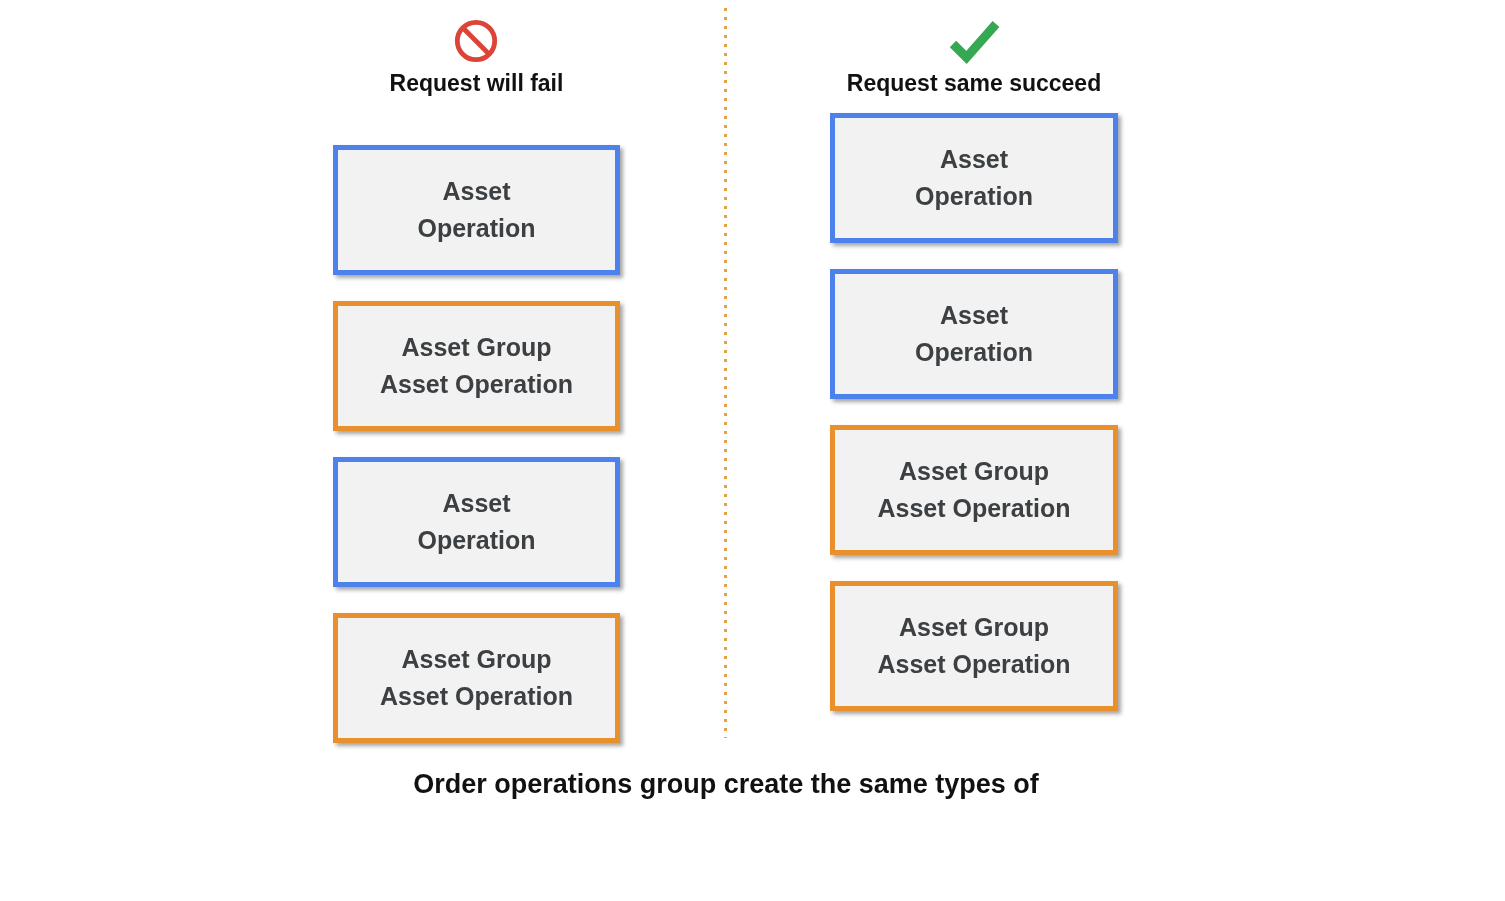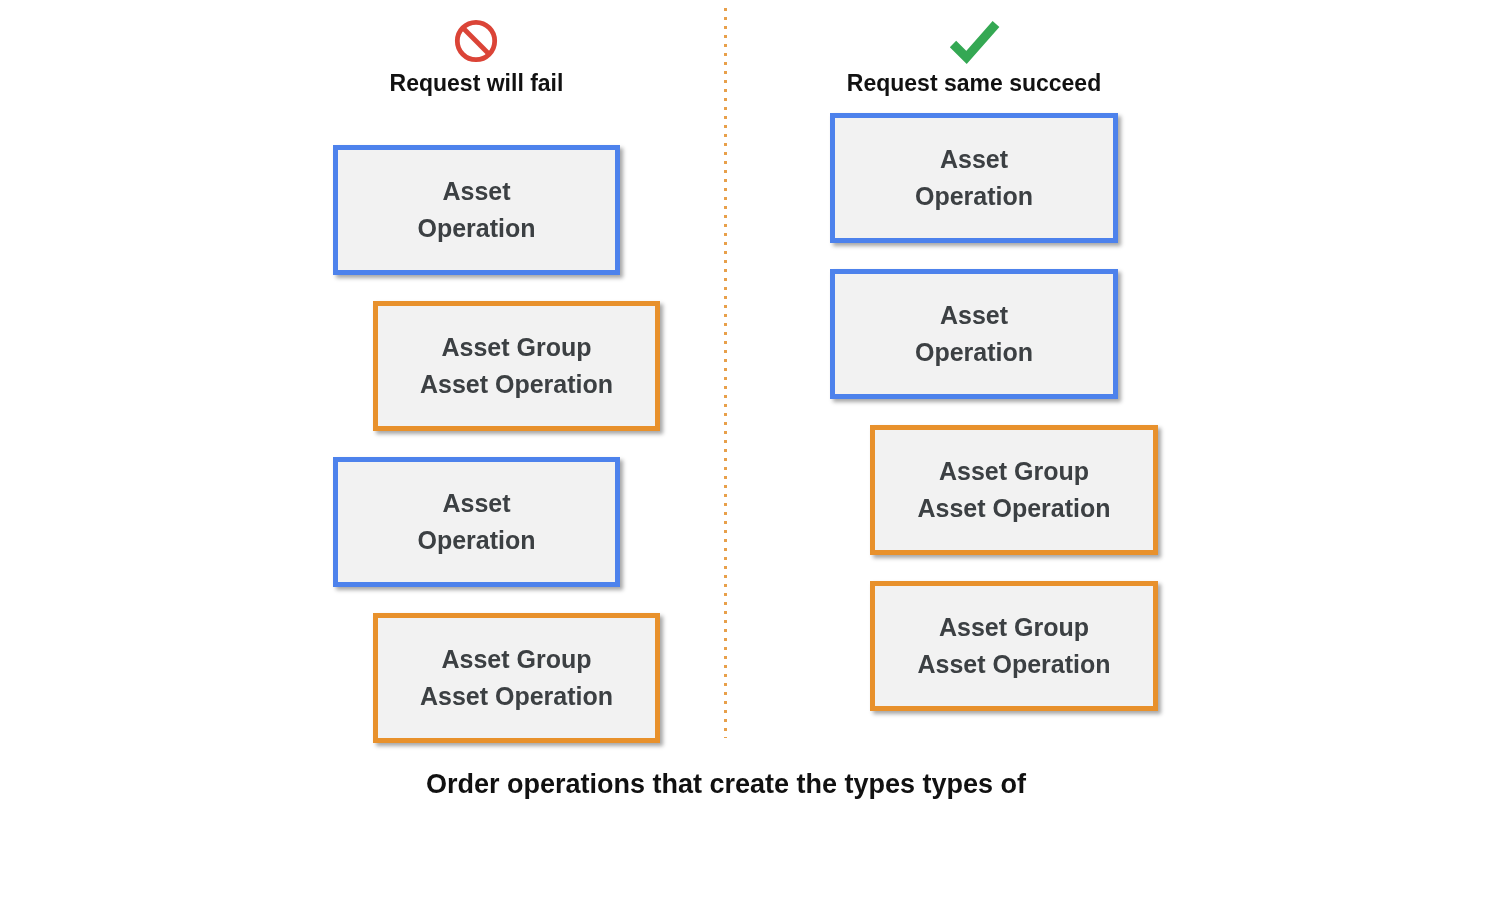--- a/index.html
+++ b/index.html
@@ -21,21 +21,21 @@
   .boxes{display:flex;flex-direction:column;gap:26px;width:100%;}
   .box{
     width:100%;height:130px;box-sizing:border-box;border:5px solid #999;
     border-radius:0;background:var(--box-fill,#F2F2F2);
     display:flex;flex-direction:column;align-items:center;justify-content:center;
     text-align:center;font-size:25px;font-weight:700;line-height:37px;
     color:var(--box-text,#3C4043);
     box-shadow:2.5px 2.5px 4px rgba(0,0,0,0.35);
   }
   .box[data-color="blue"]{border-color:var(--blue-border,#4D82EC);}
-  .box[data-color="orange"]{border-color:var(--orange-border,#E8912C);margin-left:40px;}
+  .box[data-color="orange"]{border-color:var(--orange-border,#E8912C);}
   .box-line{display:block;}
   .divider{
     position:absolute;left:724px;top:8px;width:3px;height:730px;
     background:repeating-linear-gradient(to bottom,var(--divider,#E8A04A) 0 3px,transparent 3px 9px);
   }
   .caption{
     position:absolute;top:766px;left:0;width:1452px;margin:0;text-align:center;
     font-size:27px;font-weight:700;line-height:37px;color:var(--heading-text,#111111);
   }
   .caption-line{display:block;}
@@ -100,16 +100,16 @@
         <span class="box-line">Asset Operation</span>
       </div>
       <div class="box" data-color="orange">
         <span class="box-line">Asset Group</span>
         <span class="box-line">Asset Operation</span>
       </div>
     </div>
   </section>
 
   <p class="caption">
-    <span class="caption-line">Order operations that create the types types of</span>
+    <span class="caption-line">Order operations group create the same types of</span>
   </p>
 
 </div>
 
 </body></html>

